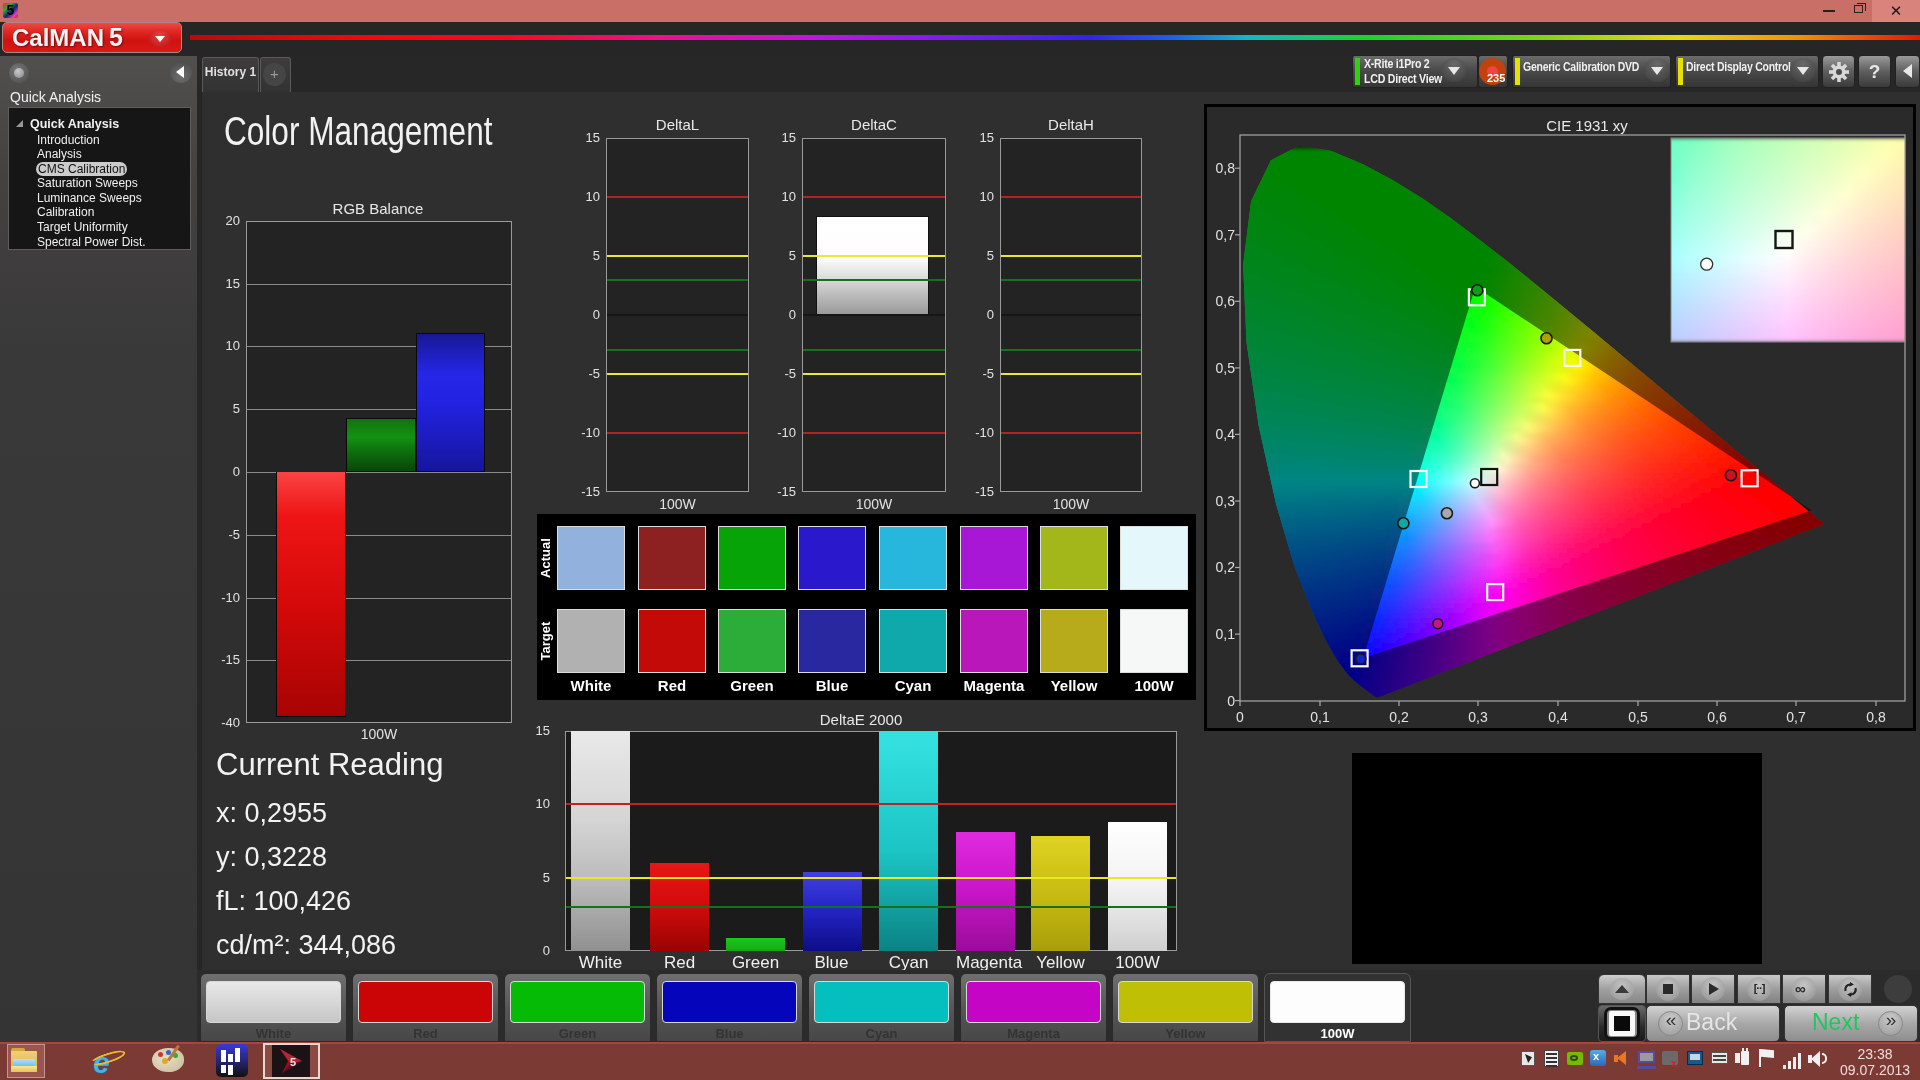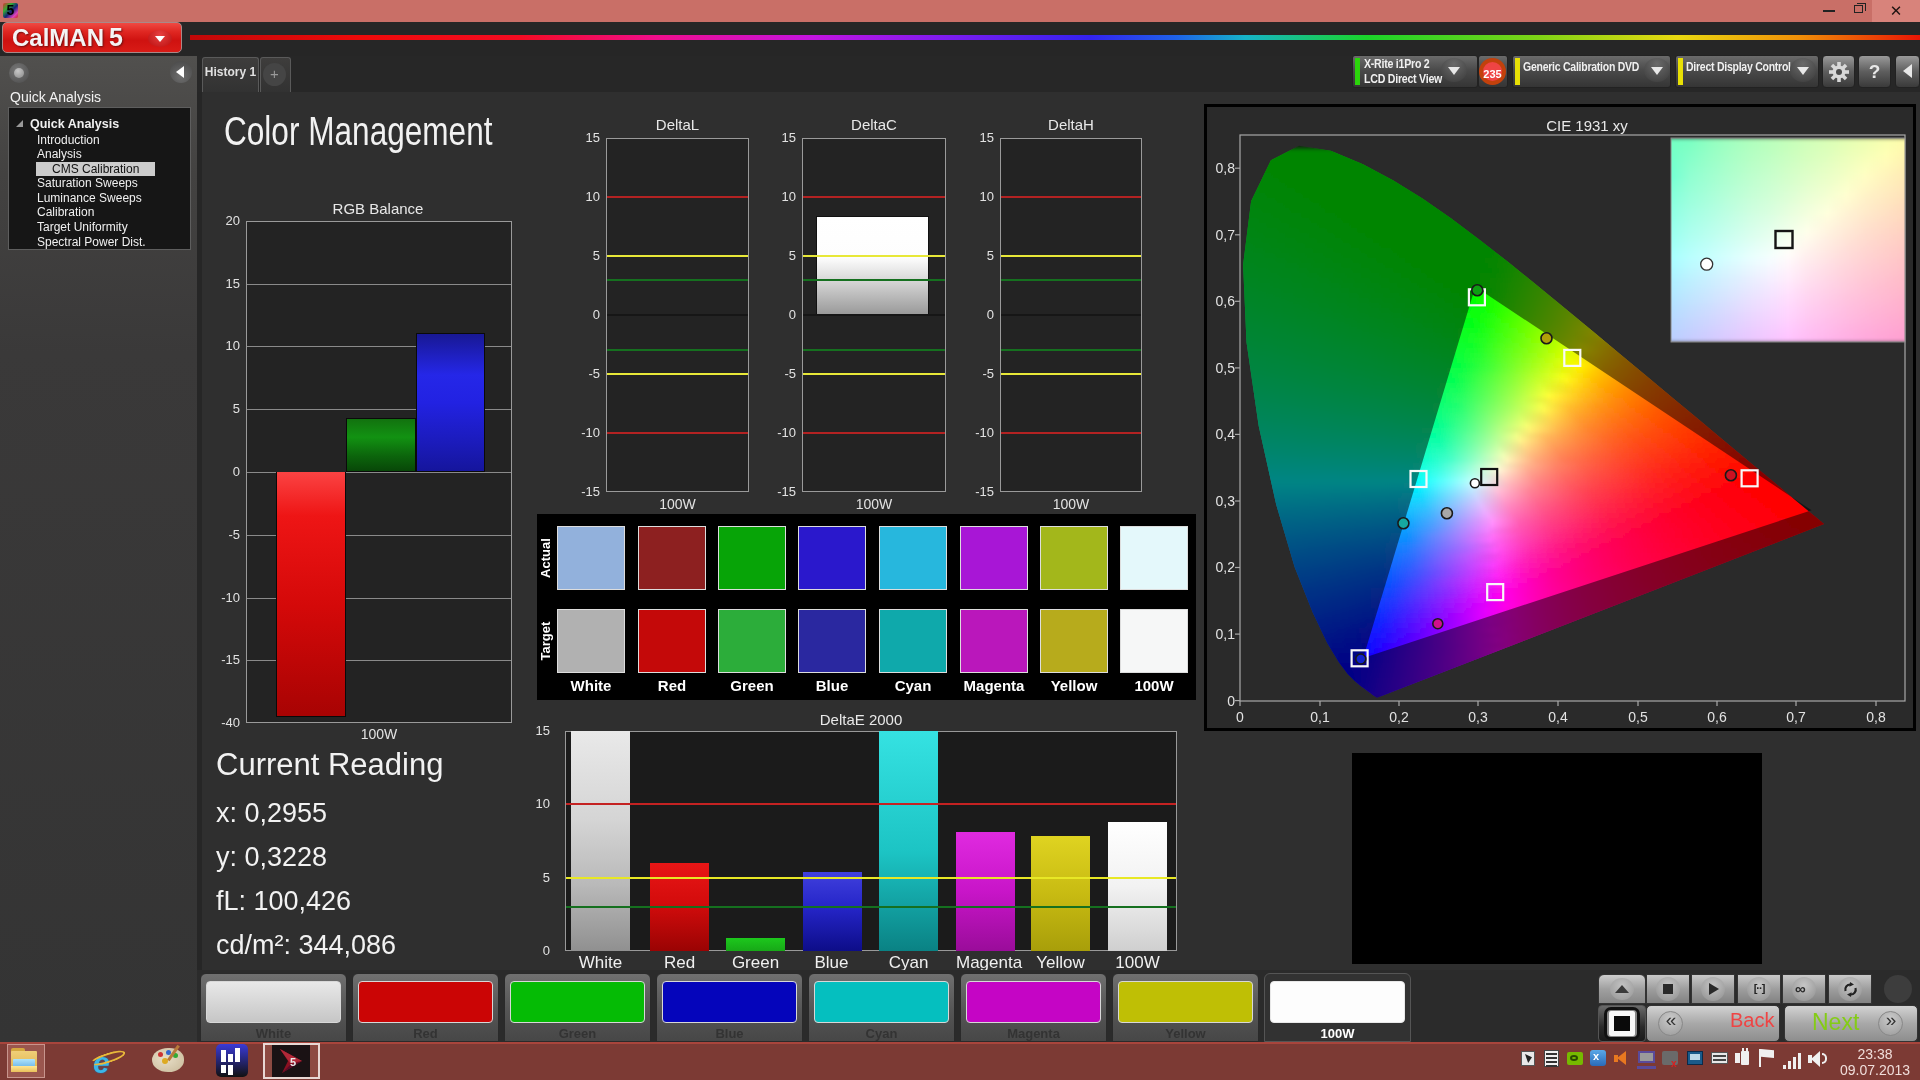--- a/index.html
+++ b/index.html
@@ -31,38 +31,38 @@
 <div class="abs" style="left:9px;top:63px;width:20px;height:20px;border-radius:50%;background:radial-gradient(circle at 40% 35%,#777,#4a4a4a);"></div>
 <div class="abs" style="left:14px;top:68px;width:10px;height:10px;border-radius:50%;background:radial-gradient(circle at 40% 30%,#c8c8c8,#888);"></div>
 <div class="abs" style="left:170px;top:61px;width:22px;height:22px;border-radius:50%;background:radial-gradient(circle at 50% 70%,#6e6e6e,#454545);"></div>
 <div class="abs" style="left:176px;top:66px;width:0;height:0;border-top:6px solid transparent;border-bottom:6px solid transparent;border-right:8px solid #fff;"></div>
 <div class="abs" style="left:10px;top:89px;font-size:14px;color:#f2f2f2;">Quick Analysis</div>
 <div class="abs" style="left:8px;top:107px;width:183px;height:143px;background:#161616;border:1px solid #5e5e5e;"></div>
 <div class="abs" style="left:16px;top:120px;width:0;height:0;border-left:7px solid transparent;border-bottom:7px solid #999;"></div>
 <div class="abs" style="left:30px;top:117px;font-size:12.5px;font-weight:bold;color:#f0f0f0;">Quick Analysis</div>
 <div class="abs" style="left:37px;top:133px;font-size:12px;color:#f0f0f0;">Introduction</div>
 <div class="abs" style="left:37px;top:147px;font-size:12px;color:#f0f0f0;">Analysis</div>
-<div class="abs" style="left:36px;top:162px;font-size:12px;color:#111;background:#ccc;padding:0 16px;">CMS Calibration</div>
+<div class="abs" style="left:36px;top:162px;font-size:12px;color:#111;background:#ccc;padding:0 2px;border-radius:7px;">CMS Calibration</div>
 <div class="abs" style="left:37px;top:176px;font-size:12px;color:#f0f0f0;">Saturation Sweeps</div>
 <div class="abs" style="left:37px;top:191px;font-size:12px;color:#f0f0f0;">Luminance Sweeps</div>
 <div class="abs" style="left:37px;top:205px;font-size:12px;color:#f0f0f0;">Calibration</div>
 <div class="abs" style="left:37px;top:220px;font-size:12px;color:#f0f0f0;">Target Uniformity</div>
 <div class="abs" style="left:37px;top:235px;font-size:12px;color:#f0f0f0;">Spectral Power Dist.</div>
 <div class="abs" style="left:197px;top:56px;width:1723px;height:36px;background:#272727;"></div>
 <div class="abs" style="left:202px;top:57px;width:57px;height:35px;background:linear-gradient(180deg,#3e3d3c,#323232);border:1px solid #5a5a5a;border-bottom:none;border-radius:3px 3px 0 0;"></div>
 <div class="abs" style="left:202px;top:65px;width:57px;text-align:center;font-size:12px;font-weight:bold;color:#e0e0e0;">History 1</div>
 <div class="abs" style="left:260px;top:57px;width:31px;height:35px;background:linear-gradient(180deg,#3e3d3c,#323232);border:1px solid #5a5a5a;border-bottom:none;border-radius:3px 3px 0 0;"></div>
 <div class="abs" style="left:263px;top:63px;width:23px;height:23px;border-radius:50%;background:#454545;color:#999;text-align:center;line-height:22px;font-size:15px;">+</div>
 <div class="abs" style="left:1352px;top:55px;width:126px;height:33px;background:linear-gradient(180deg,#6b6b6b,#4a4a4a 45%,#353535);border:1px solid #222;border-radius:3px;"></div>
     <div class="abs" style="left:1355px;top:58px;width:5px;height:27px;background:#2bd40b;"></div>
     <div class="abs" style="left:1364px;top:57px;font-size:12.5px;font-weight:bold;color:#f0f0f0;line-height:15px;letter-spacing:-0.3px;white-space:nowrap;transform:scaleX(0.85);transform-origin:0 0;">X-Rite i1Pro 2<br>LCD Direct View</div>
 <div class="abs" style="left:1441px;top:58px;width:26px;height:24px;background:radial-gradient(circle at 50% 25%,#6a6a6a,#3a3a3a);border-radius:50%;"></div>
     <div class="abs" style="left:1448px;top:67px;width:0;height:0;border-left:6px solid transparent;border-right:6px solid transparent;border-top:8px solid #e8e8e8;"></div>
 <div class="abs" style="left:1478px;top:55px;width:30px;height:33px;background:linear-gradient(180deg,#6b6b6b,#4a4a4a 45%,#353535);border:1px solid #222;border-radius:3px;"></div>
-<div class="abs" style="left:1479px;top:58px;width:27px;height:27px;background:#ef4444;border:4px solid #c2410c;border-radius:50%;color:#fff;font-size:11px;font-weight:bold;text-align:center;line-height:24px;">235</div>
+<div class="abs" style="left:1479px;top:58px;width:27px;height:27px;background:#ef4444;border:8px solid #c2410c;border-radius:50%;color:#fff;font-size:11px;font-weight:bold;text-align:center;line-height:24px;">235</div>
 <div class="abs" style="left:1512px;top:55px;width:159px;height:33px;background:linear-gradient(180deg,#6b6b6b,#4a4a4a 45%,#353535);border:1px solid #222;border-radius:3px;"></div>
     <div class="abs" style="left:1515px;top:58px;width:5px;height:27px;background:#e8e005;"></div>
     <div class="abs" style="left:1523px;top:60px;font-size:12.5px;font-weight:bold;color:#f0f0f0;letter-spacing:-0.3px;white-space:nowrap;transform:scaleX(0.84);transform-origin:0 0;">Generic Calibration DVD</div>
 <div class="abs" style="left:1644px;top:58px;width:26px;height:24px;background:radial-gradient(circle at 50% 25%,#6a6a6a,#3a3a3a);border-radius:50%;"></div>
     <div class="abs" style="left:1651px;top:67px;width:0;height:0;border-left:6px solid transparent;border-right:6px solid transparent;border-top:8px solid #e8e8e8;"></div>
 <div class="abs" style="left:1675px;top:55px;width:144px;height:33px;background:linear-gradient(180deg,#6b6b6b,#4a4a4a 45%,#353535);border:1px solid #222;border-radius:3px;"></div>
     <div class="abs" style="left:1678px;top:58px;width:5px;height:27px;background:#e8e005;"></div>
     <div class="abs" style="left:1686px;top:60px;font-size:12.5px;font-weight:bold;color:#f0f0f0;letter-spacing:-0.3px;white-space:nowrap;transform:scaleX(0.84);transform-origin:0 0;">Direct Display Control</div>
 <div class="abs" style="left:1790px;top:58px;width:26px;height:24px;background:radial-gradient(circle at 50% 25%,#6a6a6a,#3a3a3a);border-radius:50%;"></div>
     <div class="abs" style="left:1797px;top:67px;width:0;height:0;border-left:6px solid transparent;border-right:6px solid transparent;border-top:8px solid #e8e8e8;"></div>
@@ -2565,25 +2565,25 @@
         <path d="M2.5,9 A5,5 0 0 1 7.5,2.5"></path>
         <path d="M12.5,6 A5,5 0 0 1 7.5,12.5"></path>
       </g>
       <path d="M7,0 L11,2.6 L6.4,4.8 Z" fill="#222"></path>
       <path d="M8,15 L4,12.4 L8.6,10.2 Z" fill="#222"></path>
     </svg>
 <div class="abs" style="left:1884px;top:975px;width:28px;height:28px;border-radius:50%;background:#3d3d3d;"></div>
 <div class="abs" style="left:1646px;top:1005px;width:134px;height:37px;background:linear-gradient(180deg,#d2d2d2,#a8a8a8 50%,#8e8e8e);border:1px solid #333;border-radius:5px;"></div>
 <div class="abs" style="left:1658px;top:1011px;width:25px;height:25px;border-radius:50%;background:radial-gradient(circle at 50% 30%,#cacaca,#9a9a9a);border:1px solid #888;"></div>
 <div class="abs" style="left:1658px;top:1009px;width:26px;text-align:center;font-size:19px;color:#333;">«</div>
-<div class="abs" style="left:1730px;top:1009px;font-size:20px;color:#ef4444;">Back</div>
+<div class="abs" style="left:1686px;top:1009px;font-size:23px;color:#e5e5e5;">Back</div>
 <div class="abs" style="left:1784px;top:1005px;width:134px;height:37px;background:linear-gradient(180deg,#d2d2d2,#a8a8a8 50%,#8e8e8e);border:1px solid #333;border-radius:5px;"></div>
 <div class="abs" style="left:1878px;top:1011px;width:25px;height:25px;border-radius:50%;background:radial-gradient(circle at 50% 30%,#cacaca,#9a9a9a);border:1px solid #888;"></div>
 <div class="abs" style="left:1878px;top:1009px;width:26px;text-align:center;font-size:19px;color:#333;">»</div>
-<div class="abs" style="left:1812px;top:1009px;font-size:23px;color:#84cc16;">Next</div>
+<div class="abs" style="left:1812px;top:1009px;font-size:23px;color:#22c55e;">Next</div>
 <div class="abs" style="left:0;top:1042px;width:1920px;height:38px;background:#7c3a34;border-top:2px solid #a8453c;"></div>
 <div class="abs" style="left:7px;top:1044px;width:38px;height:34px;background:#9a564e;border:1px solid #c8958d;"></div>
 <div class="abs" style="left:11px;top:1048px;width:14px;height:7px;background:#d4a73e;border-radius:2px 2px 0 0;"></div>
 <div class="abs" style="left:11px;top:1051px;width:26px;height:21px;background:linear-gradient(180deg,#f0cf78,#dfb14a);border-radius:1px;"></div>
 <div class="abs" style="left:13px;top:1059px;width:22px;height:11px;background:linear-gradient(180deg,#aee4fc,#5aa8e0);border-radius:1px;"></div>
 <div class="abs" style="left:11px;top:1066px;width:26px;height:6px;background:linear-gradient(180deg,#ffe793,#e8bf5a);"></div>
 <div class="abs" style="left:93px;top:1046px;width:30px;height:30px;color:#3ab6e8;font-size:30px;font-weight:bold;font-style:italic;text-shadow:0 0 2px #1a6aa8;">e</div>
 <div class="abs" style="left:90px;top:1053px;width:36px;height:10px;border:2px solid #e8b83a;border-radius:50%;border-left-color:transparent;transform:rotate(-18deg);"></div>
 <div class="abs" style="left:152px;top:1048px;width:32px;height:24px;background:radial-gradient(ellipse at 40% 45%,#e8dfc8,#c8b898);border-radius:50% 45% 48% 50%;"></div>
 <div class="abs" style="left:158px;top:1052px;width:5px;height:5px;background:#cc3333;border-radius:50%;"></div>

